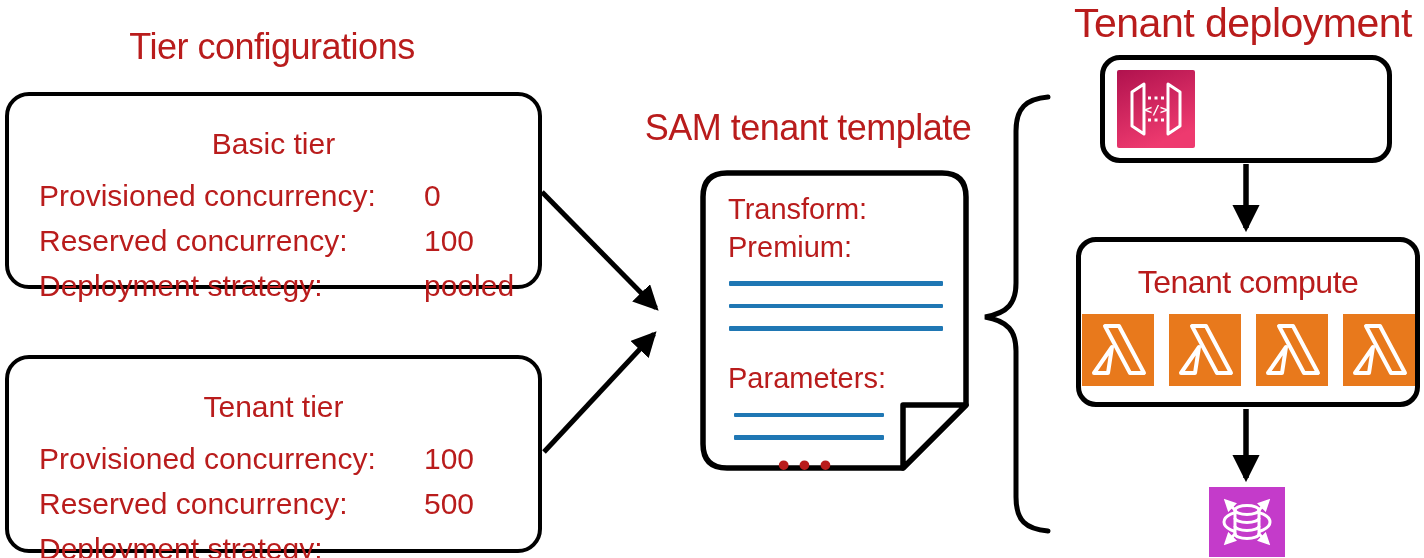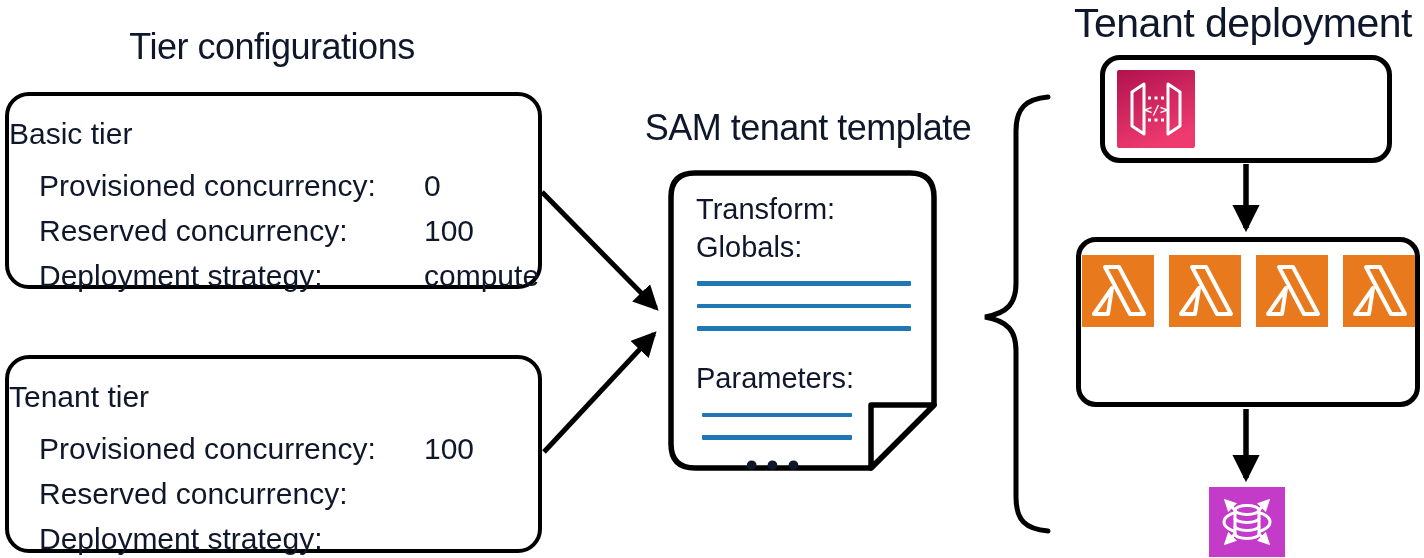--- a/index.html
+++ b/index.html
@@ -1,36 +1,36 @@
 <!DOCTYPE html>
 <html><head>
 <meta charset="utf-8">
 <style>
   html,body{margin:0;padding:0;background:#fff;}
   .canvas{
     position:relative;width:1424px;height:558px;background:#fff;overflow:hidden;
-    font-family:"Liberation Sans",sans-serif;color:#0f172a;
+    font-family:"Liberation Sans",sans-serif;color:#b91c1c;
   }
   .abs{position:absolute;}
   svg{display:block;}
   
   .sec-title{
     position:absolute;text-align:center;font-size:36px;font-weight:500;
     letter-spacing:-0.5px;white-space:nowrap;
   }
   
   .tier-box{
     position:absolute;left:5px;width:537px;height:197px;box-sizing:border-box;
     border:4.5px solid #000;border-radius:24px;background:#fff;
   }
-  .tier-heading{margin-top:20px;font-size:30px;line-height:36px;}
+  .tier-heading{margin-top:30px;text-align:center;font-size:30px;line-height:36px;}
   .tier-rows{margin-top:11px;padding:0 8px 0 30px;}
   .tier-row{display:grid;grid-template-columns:385px 1fr;font-size:30px;line-height:45px;}
   
-  .doc-wrap{position:absolute;left:668px;top:170px;width:272px;height:302px;}
+  .doc-wrap{position:absolute;left:700px;top:170px;width:272px;height:302px;}
   .doc-content{position:absolute;left:0;top:0;width:272px;height:302px;padding:20px 0 0 28px;box-sizing:border-box;}
   .doc-key{font-size:29px;line-height:38px;}
   .doc-line{height:4.5px;background:#1f77b4;border-radius:1px;}
   .doc-line.long{width:214px;margin-left:1px;}
   .doc-line.short{width:150px;margin-left:6px;}
   .doc-dots{width:150px;margin-left:6px;text-align:center;font-size:34px;font-weight:bold;letter-spacing:9px;line-height:20px;}
   
   .node-box{
     position:absolute;box-sizing:border-box;border:5px solid #000;border-radius:20px;background:#fff;
   }
@@ -66,51 +66,52 @@
       <div class="tier-row">
         <span>Provisioned concurrency:</span>
           <span>0</span>
       </div>
       <div class="tier-row">
         <span>Reserved concurrency:</span>
           <span>100</span>
       </div>
       <div class="tier-row">
         <span>Deployment strategy:</span>
-          <span>compute</span>
+          <span>pooled</span>
       </div>
     </div>
   </div>
 
   <div class="tier-box" style="top:355px;height:198px">
     <div class="tier-heading">Tenant tier</div>
     <div class="tier-rows">
       <div class="tier-row">
         <span>Provisioned concurrency:</span>
           <span>100</span>
       </div>
       <div class="tier-row">
         <span>Reserved concurrency:</span>
+          <span>500</span>
       </div>
       <div class="tier-row">
         <span>Deployment strategy:</span>
       </div>
     </div>
   </div>
 
   <div class="sec-title" style="left:623px;top:107px;width:370px">SAM tenant template</div>
 
   <div class="doc-wrap">
     <svg width="272" height="302" viewBox="0 0 272 302">
       <path d="M 27 3 H 242 Q 266 3 266 27 V 235 L 203 298 H 27 Q 3 298 3 274 V 27 Q 3 3 27 3 Z" fill="#fff" stroke="#000" stroke-width="5.5" stroke-linejoin="round"></path>
       <path d="M 266 235 L 203 235 L 203 298 Z" fill="#fff" stroke="#000" stroke-width="5.5" stroke-linejoin="round"></path>
     </svg>
     <div class="doc-content">
       <div class="doc-key">Transform:</div>
-      <div class="doc-key">Globals:</div>
+      <div class="doc-key">Premium:</div>
       <div class="doc-line long" style="margin-top:15px"></div>
       <div class="doc-line long" style="margin-top:18px"></div>
       <div class="doc-line long" style="margin-top:18px"></div>
       <div class="doc-key" style="margin-top:28px">Parameters:</div>
       <div class="doc-line short" style="margin-top:16px"></div>
       <div class="doc-line short" style="margin-top:18px"></div>
       <div class="doc-dots" style="margin-top:14px">•••</div>
     </div>
   </div>
 
@@ -129,20 +130,21 @@
         <polygon points="15,22 27,14 27,64 15,56" fill="none" stroke="#fff" stroke-width="3" stroke-linejoin="round"></polygon>
         <polygon points="63,22 51,14 51,64 63,56" fill="none" stroke="#fff" stroke-width="3" stroke-linejoin="round"></polygon>
         <line x1="31" y1="28" x2="47" y2="28" stroke="#fff" stroke-width="3" stroke-dasharray="3 3.5"></line>
         <line x1="31" y1="50" x2="47" y2="50" stroke="#fff" stroke-width="3" stroke-dasharray="3 3.5"></line>
         <text x="39" y="44" text-anchor="middle" fill="#fff" font-family="DejaVu Sans Mono, monospace" font-size="13" font-weight="bold">&lt;/&gt;</text>
       </svg>
     </div>
   </div>
 
   <div class="node-box" style="left:1076px;top:237px;width:344px;height:170px">
+    <div class="compute-title">Tenant compute</div>
     <div class="lambda-row">
       <svg width="72" height="72" viewBox="0 0 72 72">
           <rect width="72" height="72" fill="#e8791c"></rect>
           <polygon points="23,12 37,12 62,59 48,59" fill="none" stroke="#fff" stroke-width="4" stroke-linejoin="round"></polygon>
           <polygon points="30,33 26,59 12,59" fill="none" stroke="#fff" stroke-width="4" stroke-linejoin="round"></polygon>
         </svg>
       <svg width="72" height="72" viewBox="0 0 72 72">
           <rect width="72" height="72" fill="#e8791c"></rect>
           <polygon points="23,12 37,12 62,59 48,59" fill="none" stroke="#fff" stroke-width="4" stroke-linejoin="round"></polygon>
           <polygon points="30,33 26,59 12,59" fill="none" stroke="#fff" stroke-width="4" stroke-linejoin="round"></polygon>

